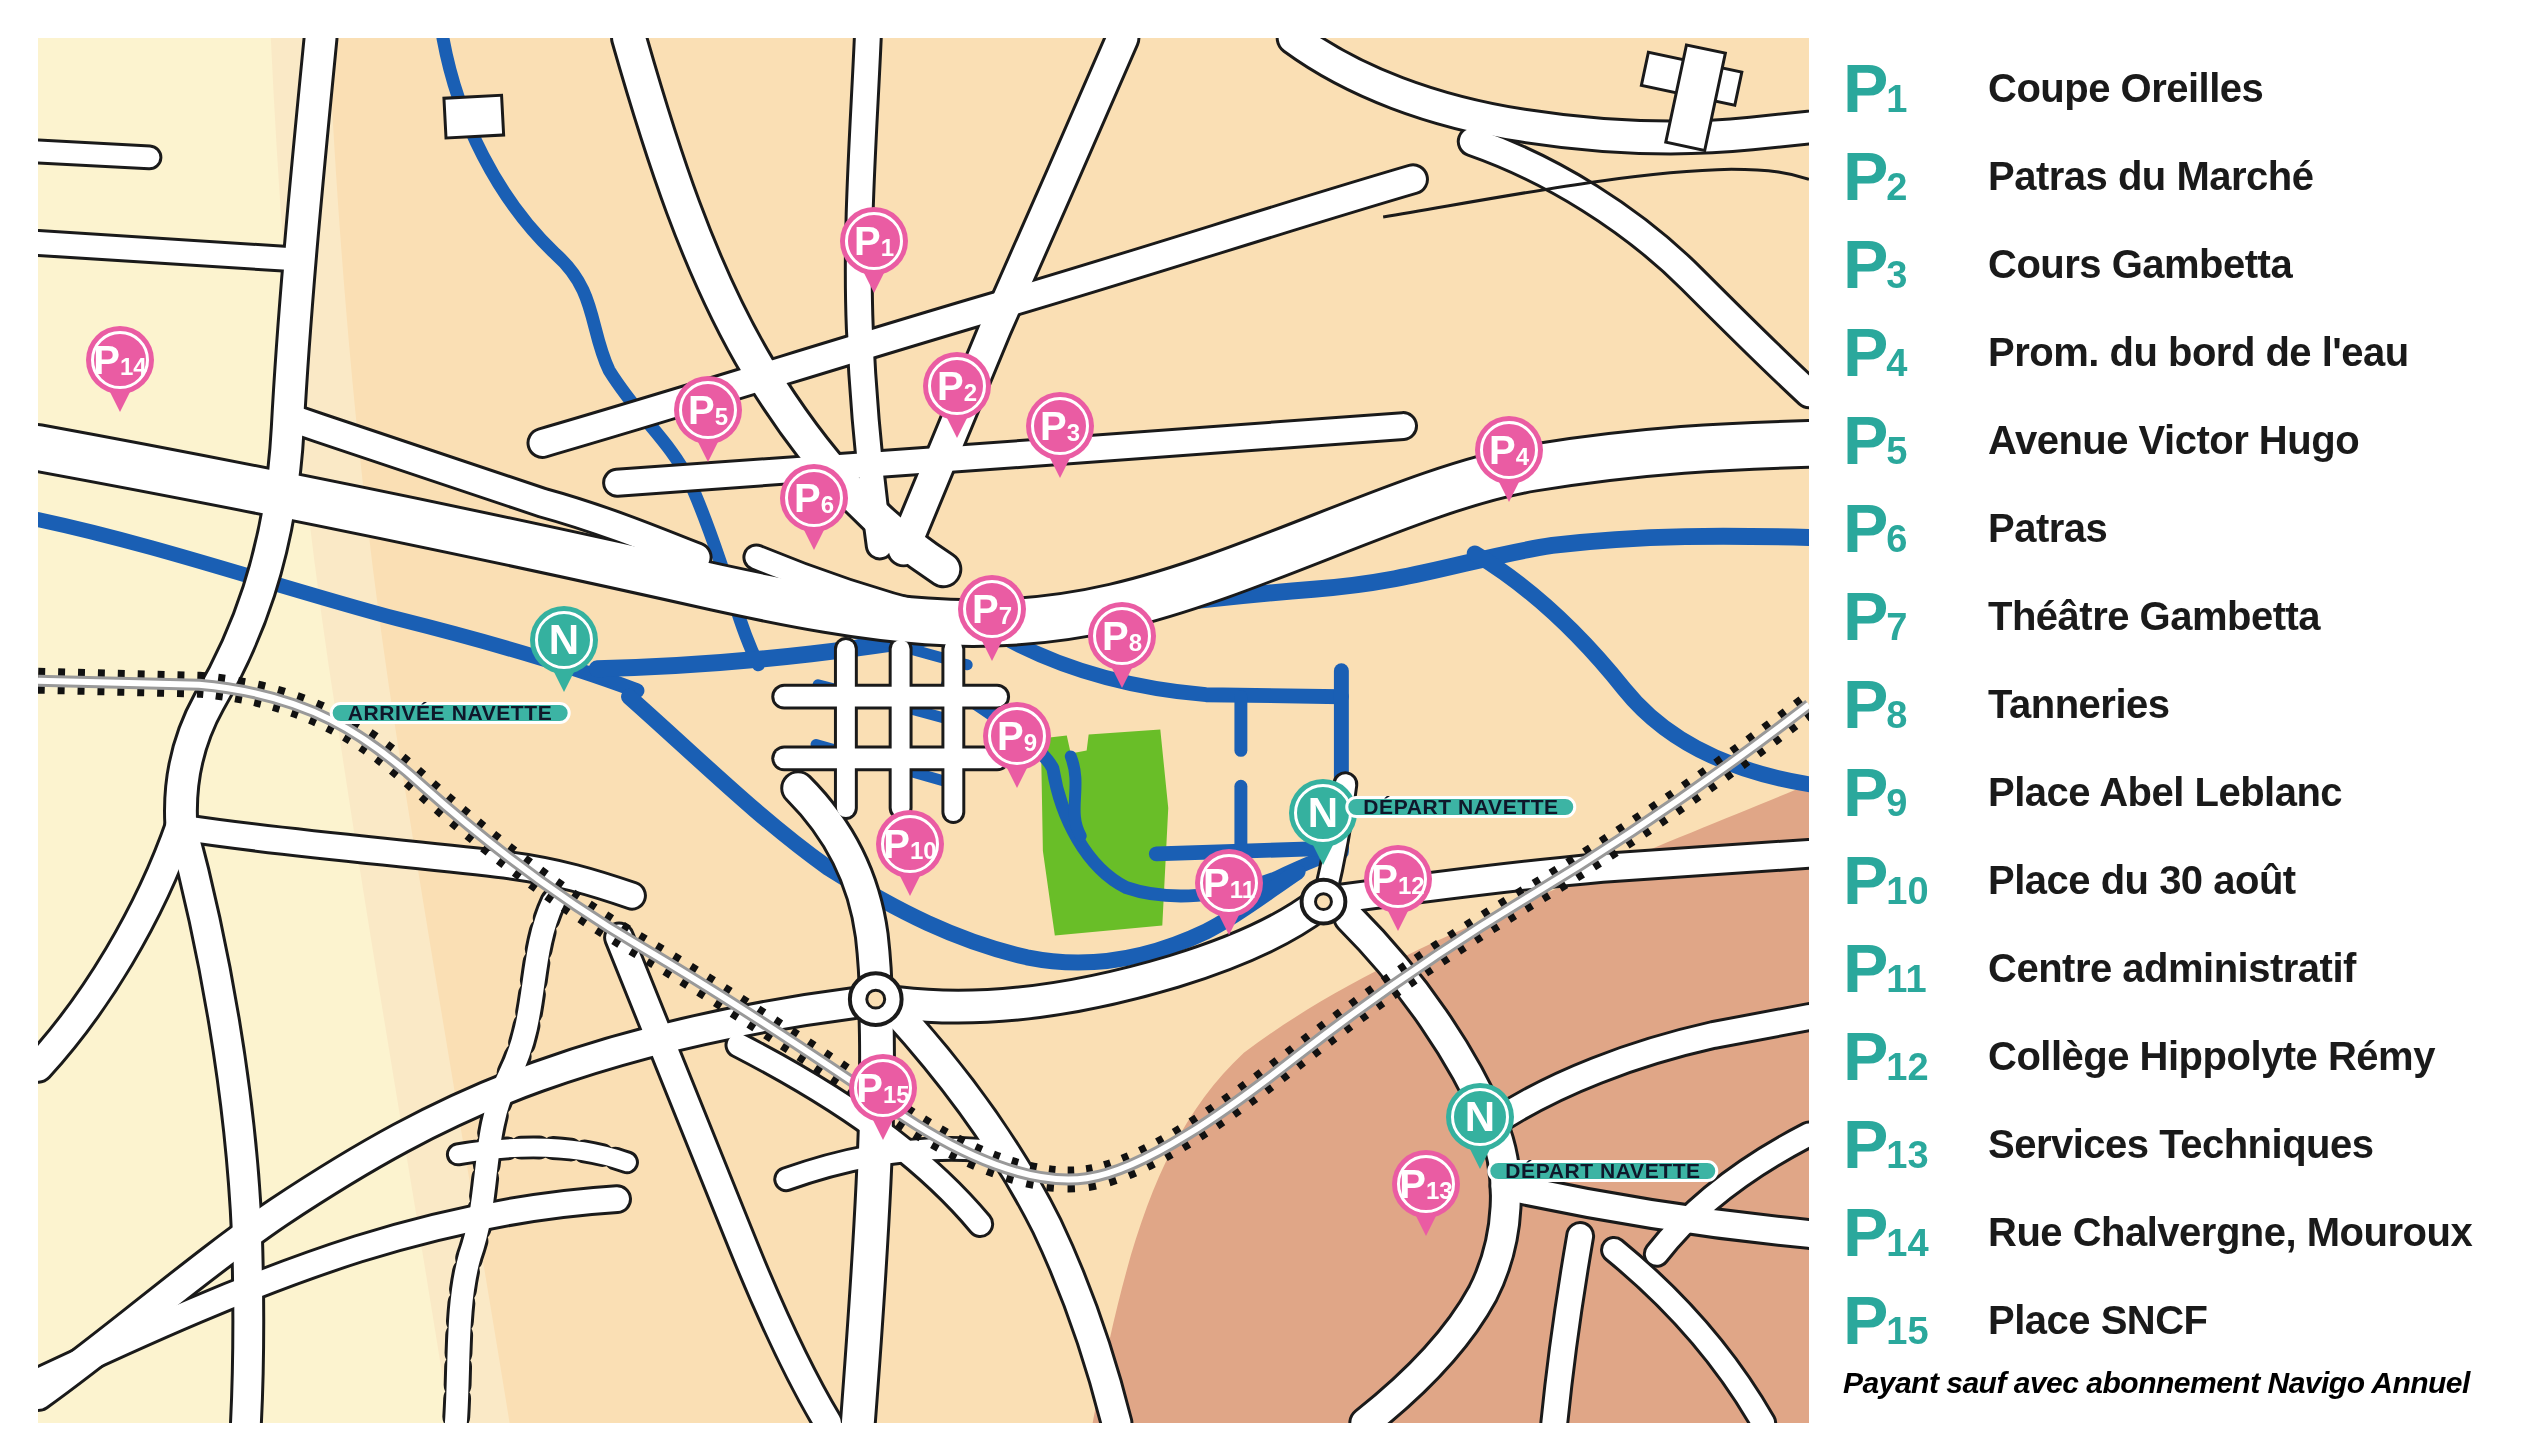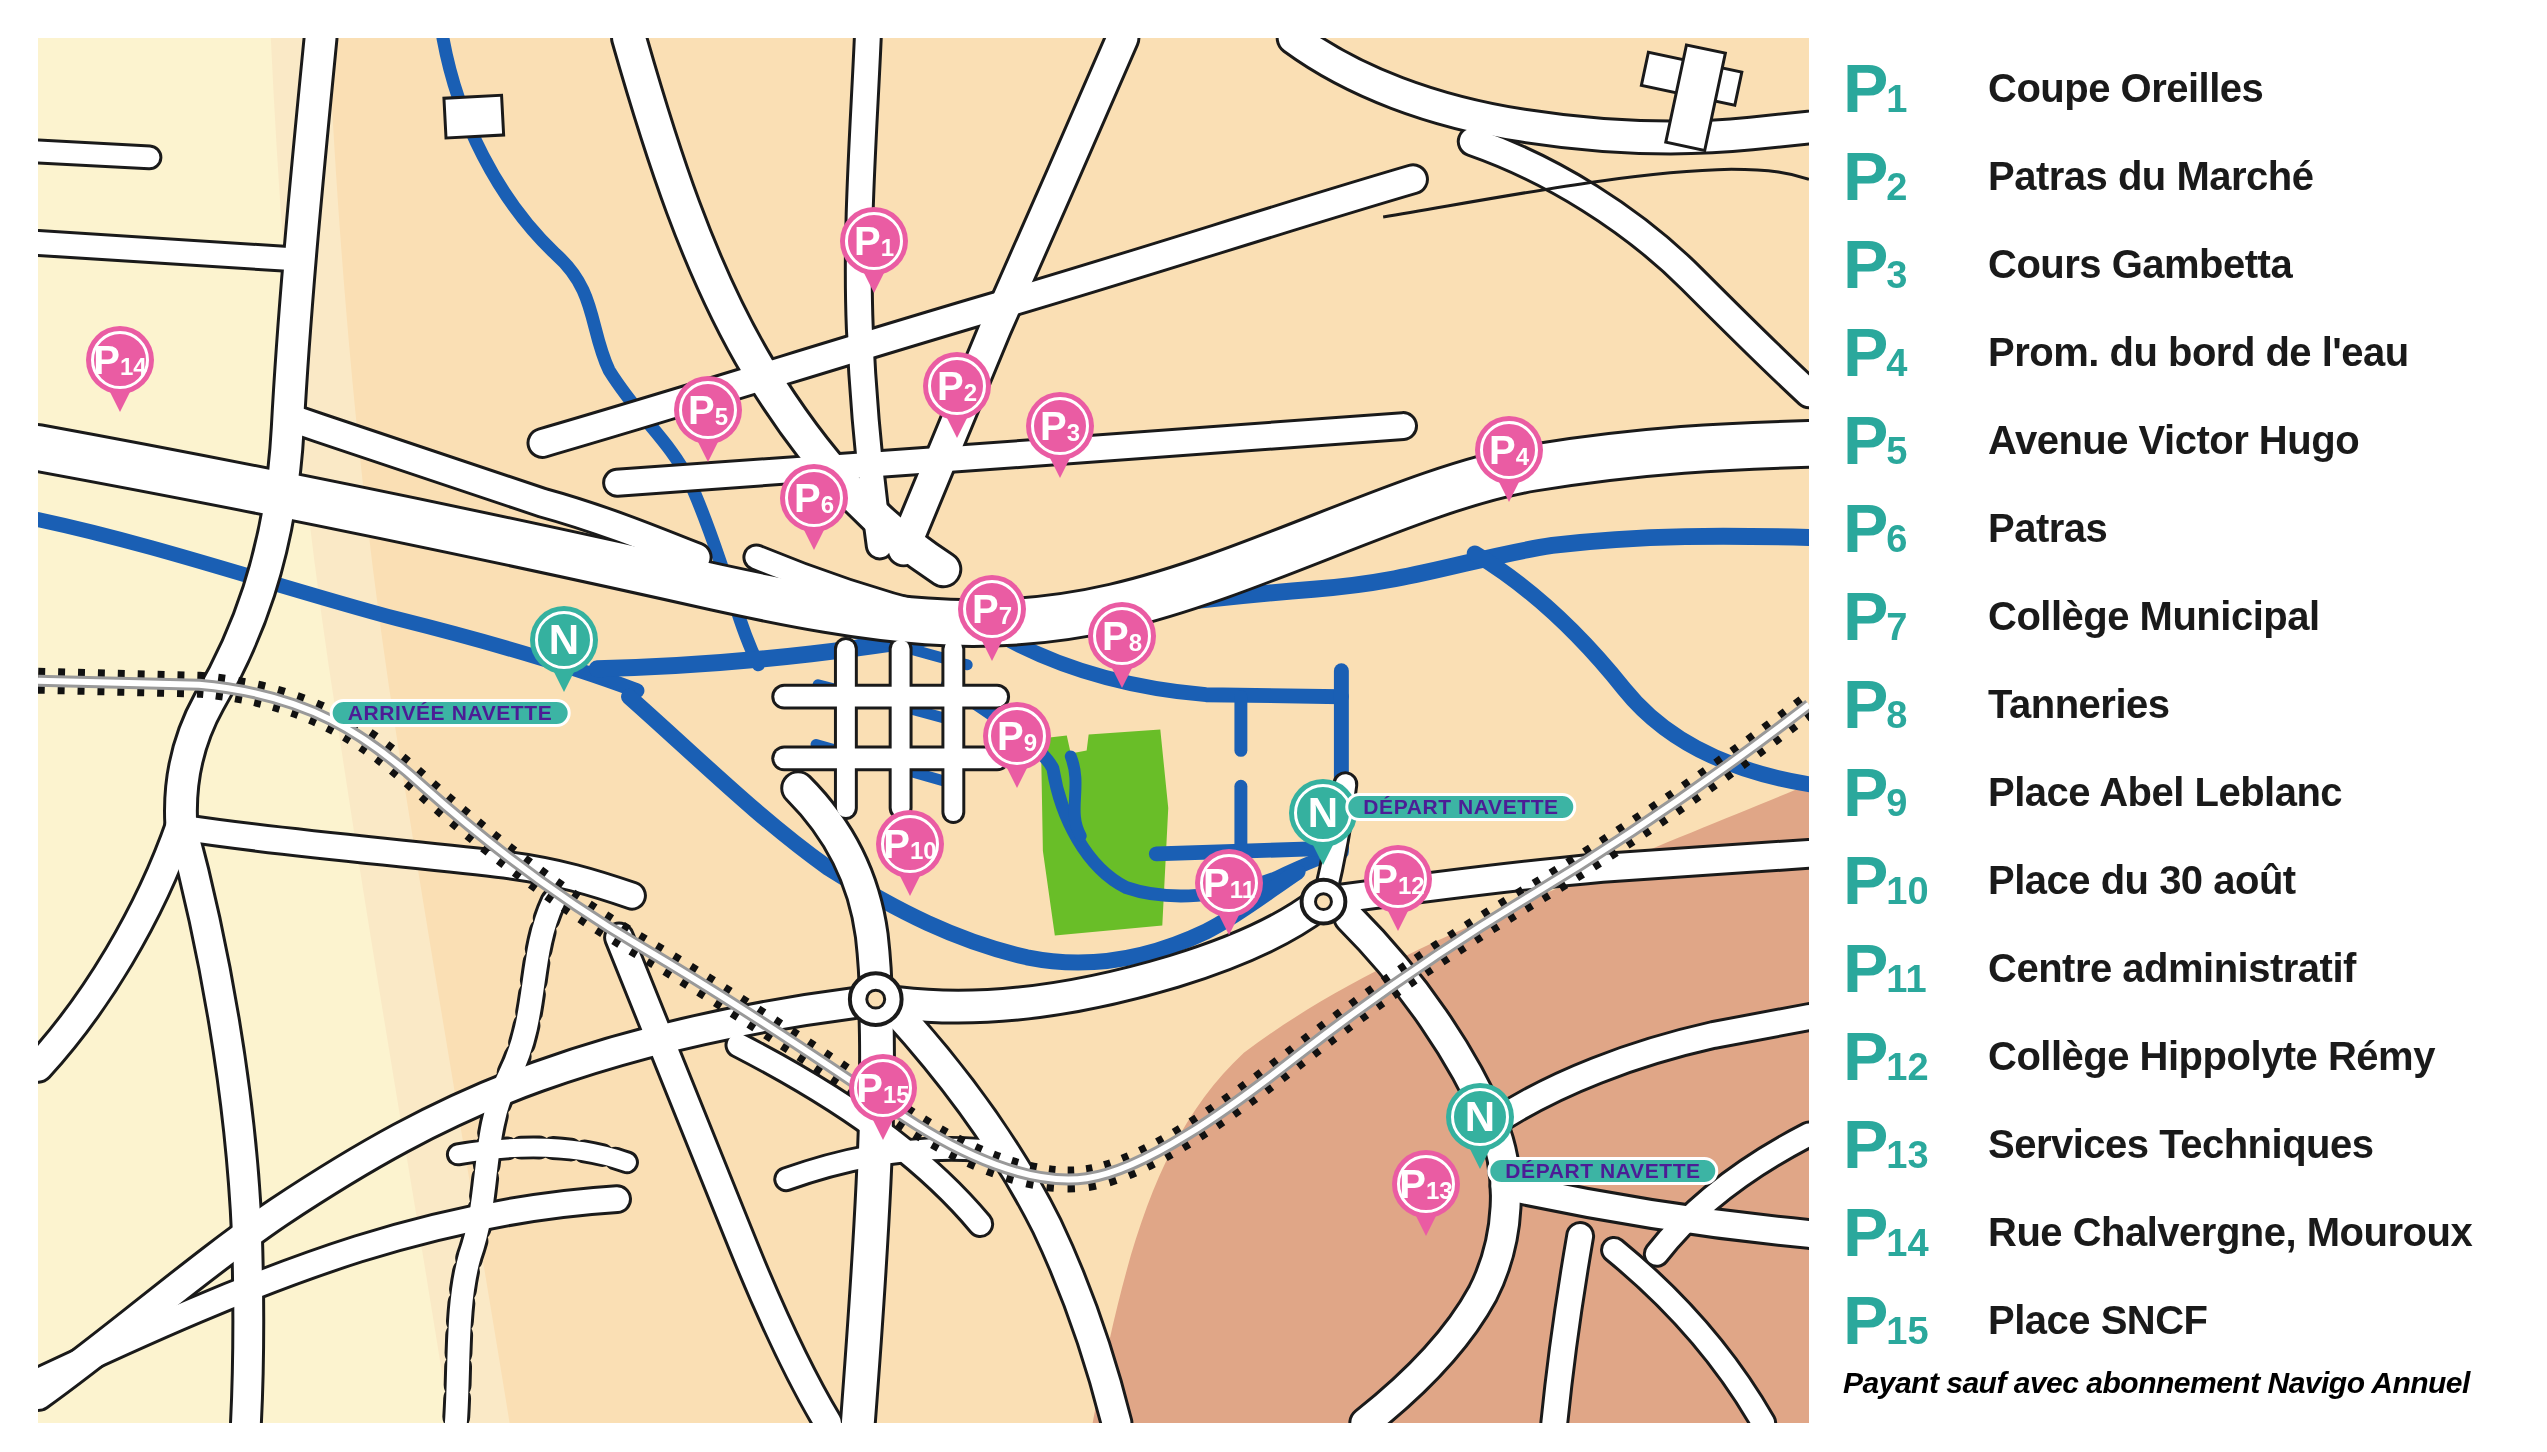--- a/index.html
+++ b/index.html
@@ -21,22 +21,22 @@
   .pin::before{content:"";position:absolute;inset:5px;border:3px solid #fff;border-radius:50%;}
   .pin::after{content:"";position:absolute;top:56px;left:50%;transform:translateX(-50%);
        width:0;height:0;border-left:15px solid transparent;border-right:15px solid transparent;
        border-top:30px solid var(--pc);z-index:-1;}
   .pin .pp{font-size:40px;line-height:1;}
   .pin .pn{font-size:24px;line-height:1;margin-top:14px;}
   .pin .nl{font-size:42px;line-height:1;}
 
   
   .pill{position:absolute;transform:translate(-50%,-50%);background:var(--tealP);
-       border:3px solid #fff;border-radius:19px;height:28px;padding:0 15px;
-       display:flex;align-items:center;color:#4c1d95;font-weight:bold;font-size:21px;
+       border:3px solid #fff;border-radius:19px;height:22px;padding:0 15px;
+       display:flex;align-items:center;color:#0f172a;font-weight:bold;font-size:21px;
        letter-spacing:0.6px;white-space:nowrap;box-sizing:border-box;}
 
   
   #legend{position:absolute;left:1843px;top:44px;width:693px;}
   .lrow{height:88px;display:flex;align-items:center;}
   .lp{color:var(--tealL);font-weight:bold;display:flex;align-items:baseline;
       width:121px;flex:0 0 121px;}
   .lp .pp{font-size:68px;line-height:1;letter-spacing:-2px;}
   .lp .pn{font-size:38px;line-height:1;}
   .llabel{color:var(--ink);font-size:40px;font-weight:bold;letter-spacing:-0.5px;
@@ -346,21 +346,21 @@
             <span class="pp">P</span>
             <span class="pn">6</span>
           </span>
           <span class="llabel">Patras</span>
         </div>
         <div class="lrow">
           <span class="lp">
             <span class="pp">P</span>
             <span class="pn">7</span>
           </span>
-          <span class="llabel">Collège Municipal</span>
+          <span class="llabel">Théâtre Gambetta</span>
         </div>
         <div class="lrow">
           <span class="lp">
             <span class="pp">P</span>
             <span class="pn">8</span>
           </span>
           <span class="llabel">Tanneries</span>
         </div>
         <div class="lrow">
           <span class="lp">

